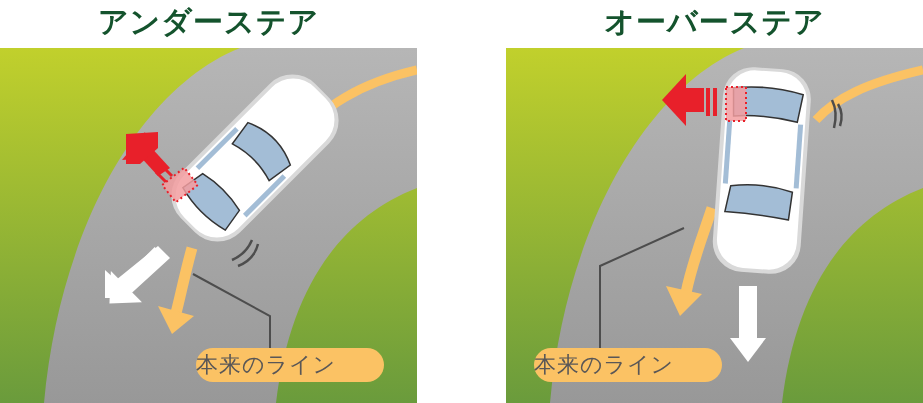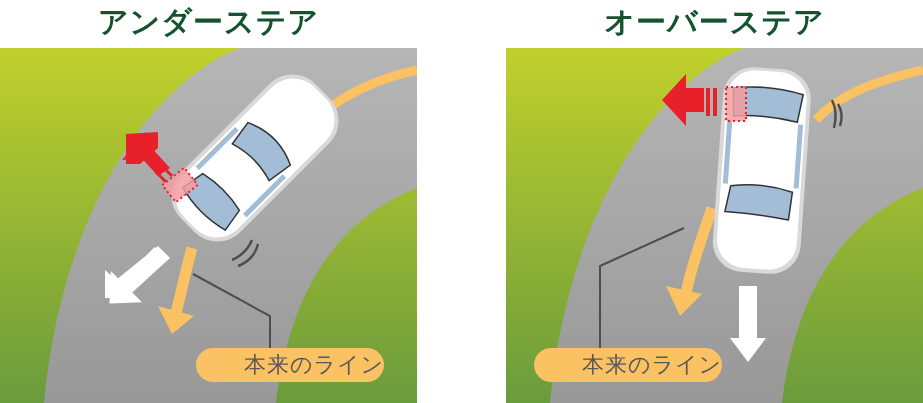--- a/index.html
+++ b/index.html
@@ -8,21 +8,21 @@
   .title { position: absolute; top: 2px; height: 40px; line-height: 40px;
            font-size: 30px; font-weight: bold; color: #14532d; text-align: center;
            letter-spacing: 1px; }
   .title.left { left: 0; width: 417px; }
   .title.right { left: 506px; width: 417px; }
   .panel { position: absolute; top: 48px; width: 417px; height: 355px; overflow: hidden; }
   .panel.left { left: 0; }
   .panel.right { left: 506px; }
   .panel svg { display: block; }
   .label-pill { position: absolute; height: 34px; border-radius: 17px; background: #fbc264;
-                color: #595757; font-size: 22px; line-height: 34px; text-align: right;
+                color: #595757; font-size: 22px; line-height: 34px; text-align: left;
                 font-family: "DejaVu Sans", sans-serif; letter-spacing: 1px; }
   .panel.left .label-pill { left: 196px; top: 300px; width: 188px; }
   .panel.right .label-pill { left: 28px; top: 300px; width: 188px; }
 </style>
 </head>
 <body>
 
 <div class="title left">アンダーステア</div>
 <div class="title right">オーバーステア</div>
 

